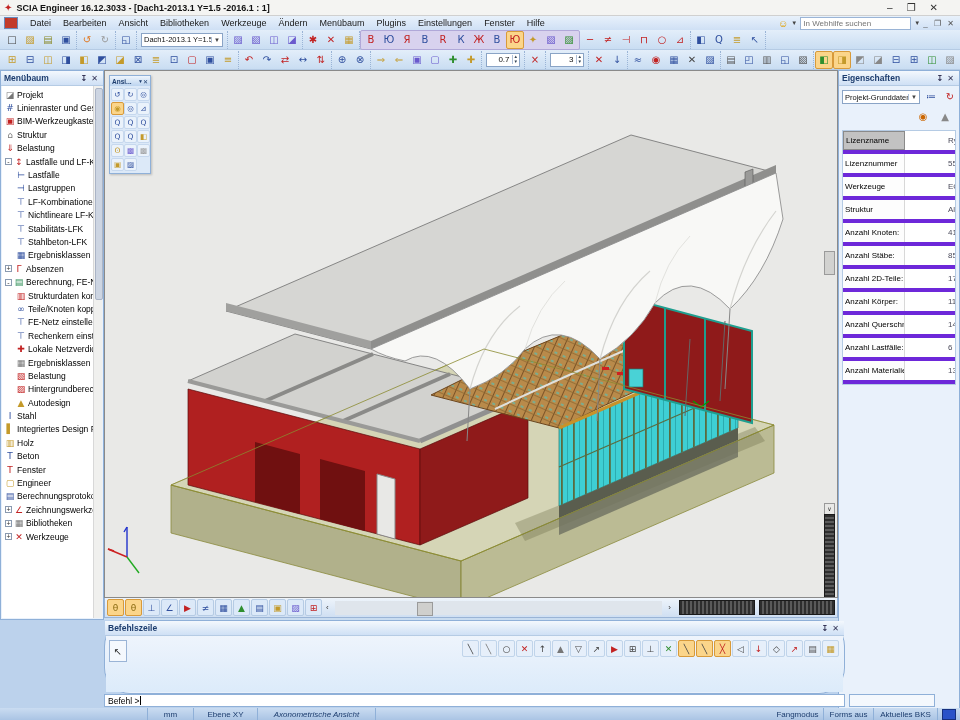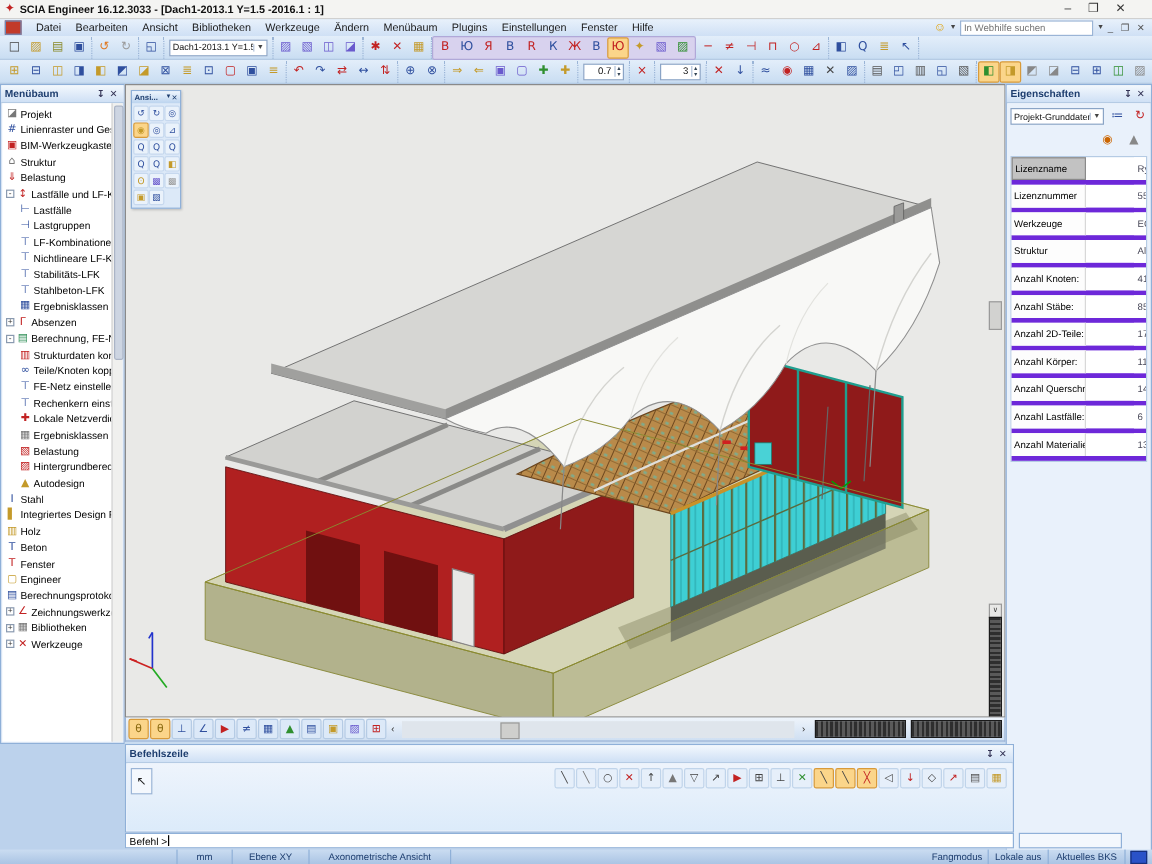--- a/index.html
+++ b/index.html
@@ -93,21 +93,21 @@
   #eigen .toolrow{display:flex;align-items:center;padding:2px 2px;gap:2px;}
   #eigen .combo{width:78px;margin:0;}
   #eigen .toolrow2{display:flex;justify-content:flex-end;padding:0 4px 2px;gap:4px;}
   #propgrid{margin:2px 2px;background:#fff;border:1px solid #b5cbe4;}
   .prow{display:flex;height:19px;border-bottom:4px solid #6d28d9;gap:40px;}
   .prow .pl{width:62px;box-sizing:border-box;border-right:1px solid #d8d8d8;padding:0 2px;
             display:flex;align-items:center;font-size:8px;color:#000;background:#fdfdfd;overflow:hidden;white-space:nowrap;}
   .prow.sel .pl{background:#c2c2c2;border:1px solid #8a8a8a;}
   .prow .pv{flex:1;display:flex;align-items:center;padding:0 3px;font-size:8px;color:#4a4a5a;background:#fff;overflow:hidden;white-space:nowrap;}
   
-  #befehl{left:104px;top:620px;width:741px;height:74px;}
+  #befehl{left:104px;top:620px;width:741px;height:74px;border-radius:26px;}
   #befehl .body{position:absolute;left:1px;right:1px;top:15px;bottom:1px;background:linear-gradient(#eef4fc,#dcebfa);}
   #cursorbtn{position:absolute;left:3px;top:4px;width:16px;height:20px;background:#f4f8fd;border:1px solid #9ab4d6;
              display:flex;align-items:center;justify-content:center;font-size:10px;color:#222;}
   #snaprow{position:absolute;right:4px;top:4px;display:flex;gap:1px;}
   #snaprow .ic{width:15px;height:15px;font-size:9px;background:#e6effa;border:1px solid #c0d4ea;}
   #snaprow .ic.pressed{background:#fbd58a;border-color:#d89a3a;}
   
   #cmdrow{left:104px;top:694px;width:741px;height:13px;background:#fff;border:1px solid #8fb0d8;
           box-sizing:border-box;display:flex;align-items:center;padding:0 3px;font-size:8.5px;color:#000;}
   #cmdrow .caret{width:1px;height:9px;background:#000;margin-left:1px;}
@@ -716,19 +716,19 @@
 <div id="cmdrow" class="abs">
   <span>Befehl &gt;</span>
   <span class="caret"></span>
 </div>
 <div id="cmdextra" class="abs"></div>
 
 <div id="statusbar" class="abs">
     <div class="sseg" style="width: 148px;"></div>
     <div class="sseg" style="width: 46px;">mm</div>
     <div class="sseg" style="width: 64px;">Ebene XY</div>
-    <div class="sseg" style="width: 118px;">Axonometrische Ansicht</div>
+    <div class="sseg" style="width: 118px; font-style: italic;">Axonometrische Ansicht</div>
     <div class="sseg fill"></div>
     <div class="sseg" style="width: 52px;">Fangmodus</div>
-    <div class="sseg" style="width: 50px;">Lokale aus</div>
+    <div class="sseg" style="width: 50px;">Forms aus</div>
     <div class="sseg" style="width: 64px;">Aktuelles BKS</div>
     <div id="bks-icon"></div>
   </div>
 
 </body></html>

